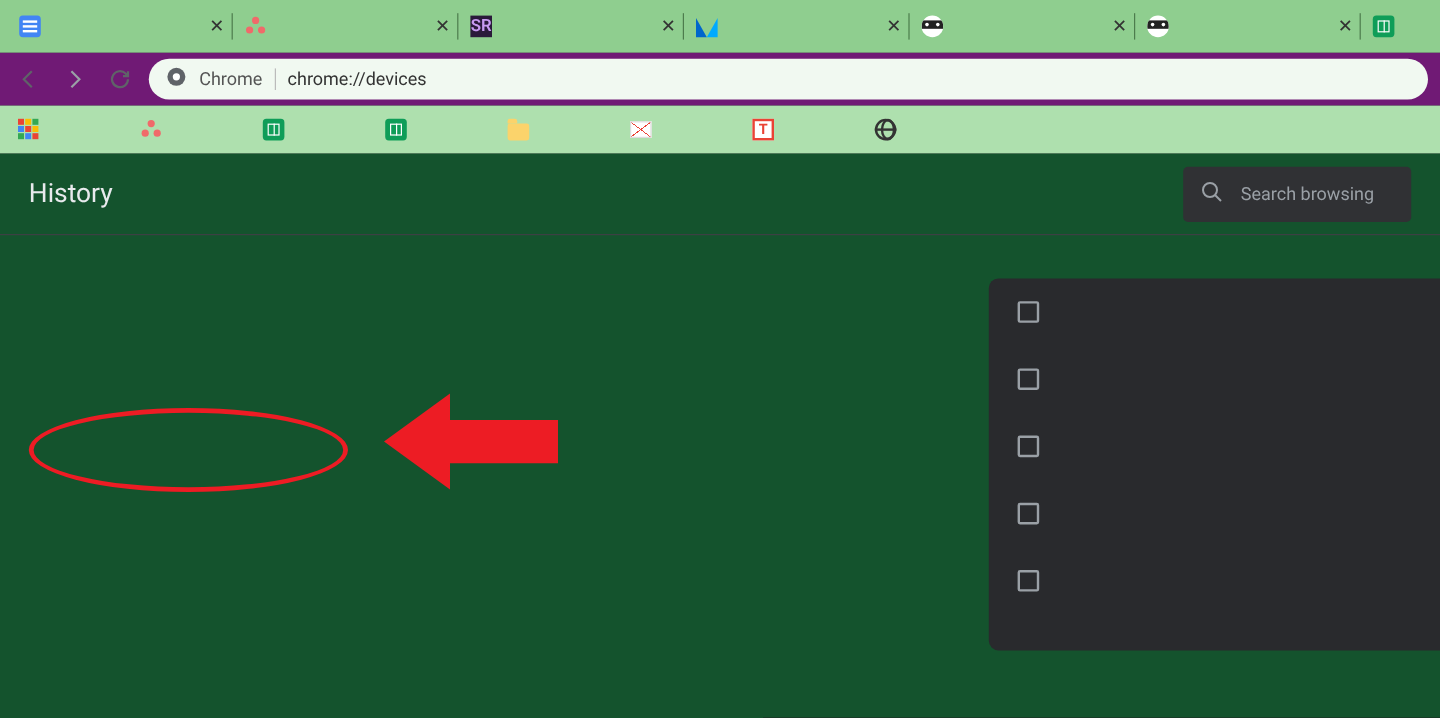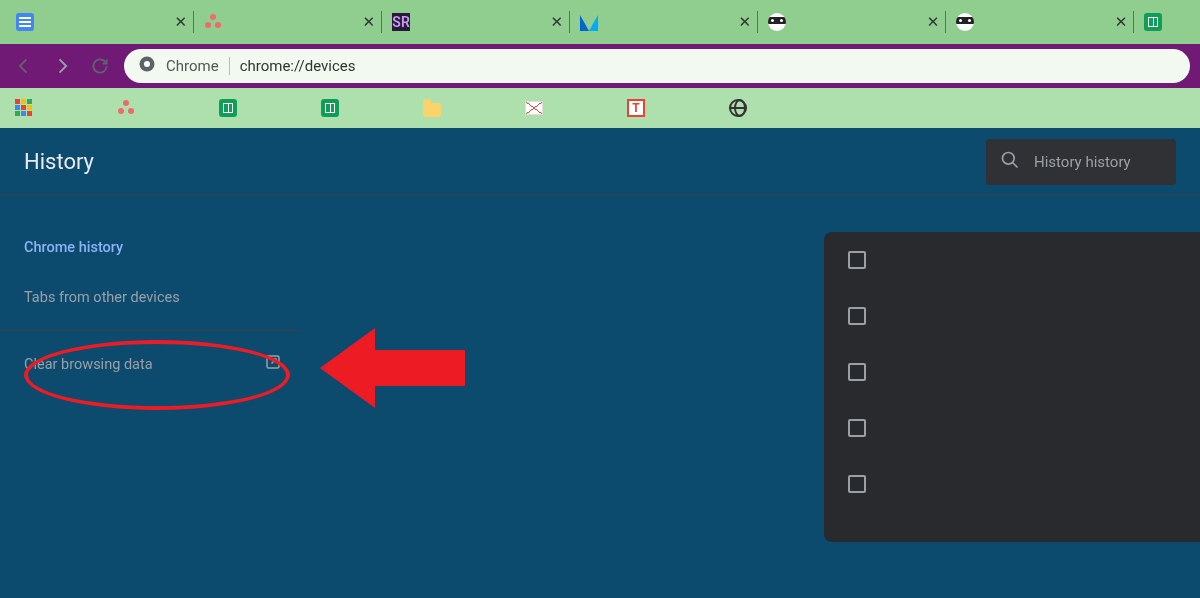--- a/index.html
+++ b/index.html
@@ -92,21 +92,21 @@
   }
   .bm {
     width: 20px; height: 20px;
     display:flex; align-items:center; justify-content:center;
   }
 
   
   .history-app {
     position: relative;
     height: calc(598px - 128px);
-    background: #0c4a6e;
+    background: #14532d;
     color: #e8eaed;
   }
   .hist-header {
     height: 68px;
     border-bottom: 1px solid #3c4043;
     display: flex;
     align-items: center;
     padding: 0 24px;
   }
   .hist-title {
@@ -368,43 +368,25 @@
 <div class="history-app">
   <div class="hist-header">
     <div class="hist-title">History</div>
     <div class="search-box">
       <span>
         <svg width="20" height="20" viewBox="0 0 24 24" fill="none" stroke="#9aa0a6" stroke-width="2">
             <circle cx="10" cy="10" r="7"></circle>
             <path d="M21 21l-6-6"></path>
           </svg>
       </span>
-      <span>History history</span>
+      <span>Search browsing</span>
     </div>
   </div>
 
   <div class="hist-body">
-    <div class="sidebar">
-      <div class="side-item active">
-        <span>Chrome history</span>
-      </div>
-      <div class="side-item">
-        <span>Tabs from other devices</span>
-      </div>
-      <div class="side-divider"></div>
-      <div class="side-item">
-        <span>Clear browsing data</span>
-        <span class="ext-icon">
-          <svg width="18" height="18" viewBox="0 0 24 24" fill="none" stroke="#9aa0a6" stroke-width="2">
-              <rect x="4" y="4" width="16" height="16" rx="2"></rect>
-              <path d="M10 14l6-6M12 8h4v4"></path>
-            </svg>
-        </span>
-      </div>
-    </div>
 
     <div class="content">
       <div class="hist-card">
         <div class="hist-row">
             <span class="chk"></span>
           </div>
         <div class="hist-row">
             <span class="chk"></span>
           </div>
         <div class="hist-row">

